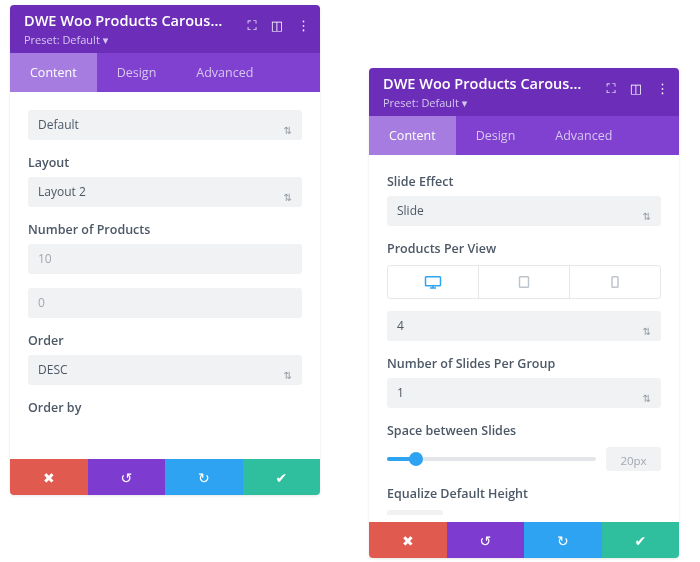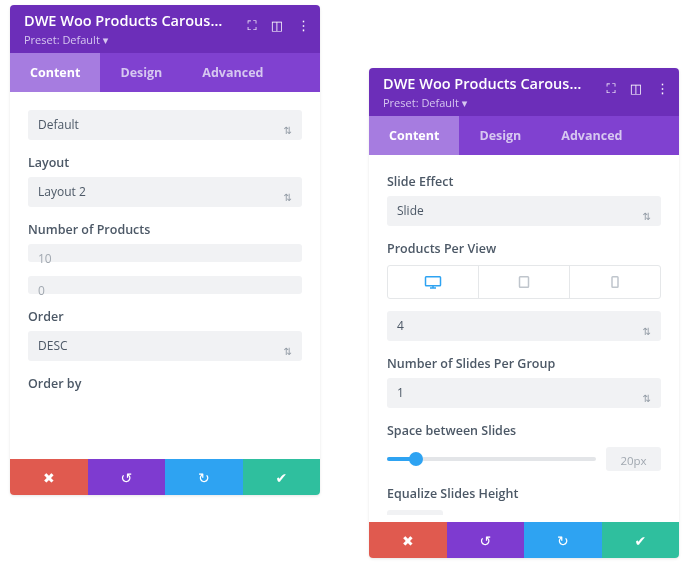--- a/index.html
+++ b/index.html
@@ -6,28 +6,28 @@
 body { background: #fff; width: 700px; height: 562px; position: relative; }
 .panel { position: absolute; background: #fff; box-shadow: 0 1px 3px rgba(0,0,0,0.1); border-radius: 4px; overflow: hidden; }
 .panel-left { left: 10px; top: 5px; width: 310px; height: 490px; }
 .panel-right { left: 369px; top: 68px; width: 310px; height: 490px; }
 .header { background: #6c2eb9; color: #fff; padding: 6px 14px; position: relative; }
 .header-title { font-size: 14.5px; font-weight: 600; white-space: nowrap; overflow: hidden; text-overflow: ellipsis; padding-right: 80px; }
 .header-preset { font-size: 11px; margin-top: 2px; color: #d6c7f0; }
 .header-icons { position: absolute; right: 10px; top: 11px; display: flex; gap: 14px; align-items: center; }
 .header-icons span { color: #fff; cursor: pointer; font-size: 13px; }
 .tabs { display: flex; background: #8041d0; }
-.tab { padding: 11px 20px; color: #d6c7f0; font-size: 12.5px; cursor: pointer; font-weight: bold; }
+.tab { padding: 11px 20px; color: #d6c7f0; font-size: 12.5px; cursor: pointer; }
 .tab.active { background: #a67ce0; color: #fff; }
 .body { padding: 4px 18px 0; height: 360px; overflow: hidden; }
 .field { margin-top: 14px; }
 .field-label { font-size: 12.5px; color: #4c5866; font-weight: 600; }
 .select-input { position: relative; margin-top: 6px; background: #f1f2f4; border-radius: 3px; height: 30px; line-height: 30px; padding: 0 10px; font-size: 12px; color: #4c5866; }
 .select-input .chev { position: absolute; right: 10px; top: 5px; font-size: 10px; color: #8f98a2; }
-.num-input { margin-top: 6px; background: #f1f2f4; border-radius: 3px; height: 18px; line-height: 30px; padding: 0 10px; font-size: 12px; color: #a1a8b0; }
+.num-input { margin-top: 6px; background: #f1f2f4; border-radius: 3px; height: 30px; line-height: 30px; padding: 0 10px; font-size: 12px; color: #a1a8b0; }
 .device-tabs { display: flex; margin-top: 8px; border: 1px solid #e5e7e9; border-radius: 3px; overflow: hidden; }
 .device-tab { flex: 1; text-align: center; padding: 9px 0; color: #bfc5cc; cursor: pointer; border-right: 1px solid #e5e7e9; }
 .device-tab:last-child { border-right: none; }
 .device-tab.active { color: #2ea3f2; }
 .device-tab svg { width: 18px; height: 14px; display: block; margin: 0 auto; }
 .slider-row { display: flex; align-items: center; gap: 10px; margin-top: 8px; }
 .slider-track { position: relative; flex: 1; height: 4px; background: #e3e5e8; border-radius: 2px; }
 .slider-fill { position: absolute; left: 0; top: 0; bottom: 0; width: 14%; background: #2ea3f2; border-radius: 2px; }
 .slider-thumb { position: absolute; left: 14%; top: 50%; width: 14px; height: 14px; background: #2ea3f2; border-radius: 50%; transform: translate(-50%,-50%); }
 .slider-val { width: 55px; background: #f1f2f4; border-radius: 3px; height: 24px; line-height: 28px; text-align: center; font-size: 11.5px; color: #a1a8b0; }
@@ -149,21 +149,21 @@
       <div class="field-label">Space between Slides</div>
       <div class="slider-row">
         <div class="slider-track">
             <div class="slider-fill"></div>
             <div class="slider-thumb"></div>
           </div>
         <div class="slider-val">20px</div>
       </div>
     </div>
     <div class="field">
-      <div class="field-label">Equalize Slides Height</div>
+      <div class="field-label">Equalize Default Height</div>
       <div class="toggle-wrap"><div class="toggle"></div></div>
     </div>
 
   </div>
   <div class="footer">
     <div class="footer-btn btn-cancel">✖</div>
     <div class="footer-btn btn-undo">↺</div>
     <div class="footer-btn btn-redo">↻</div>
     <div class="footer-btn btn-save">✔</div>
   </div>

